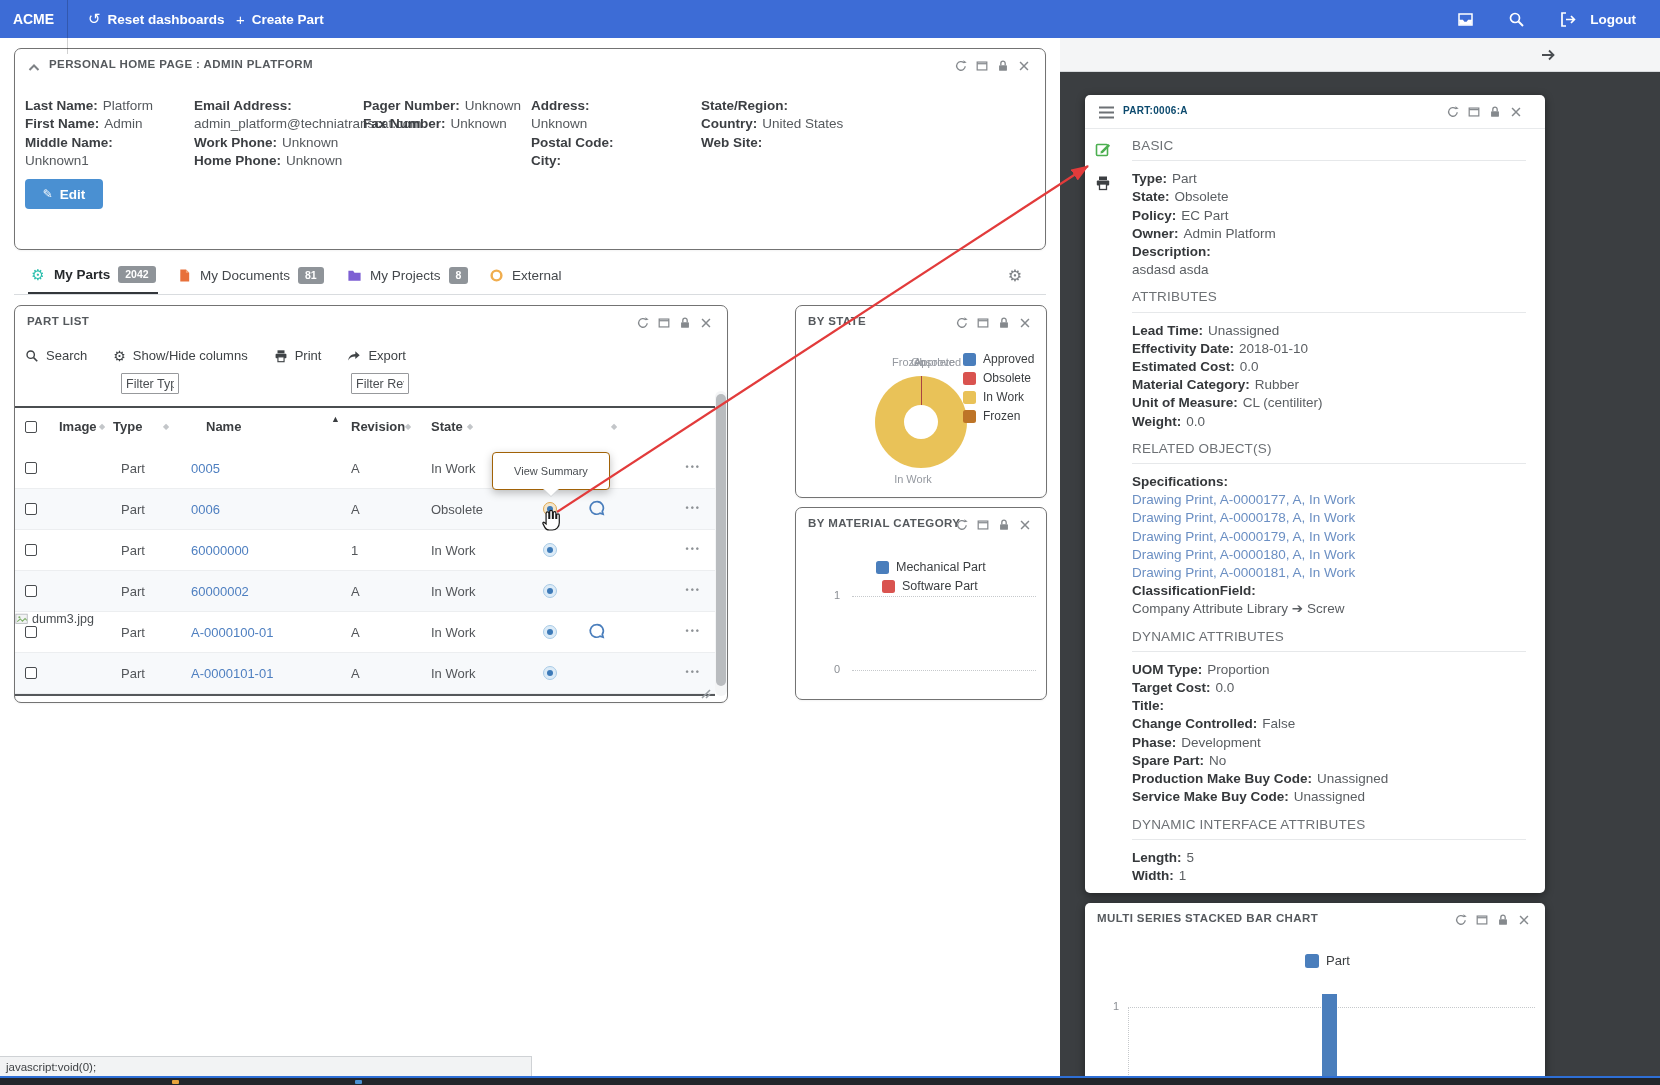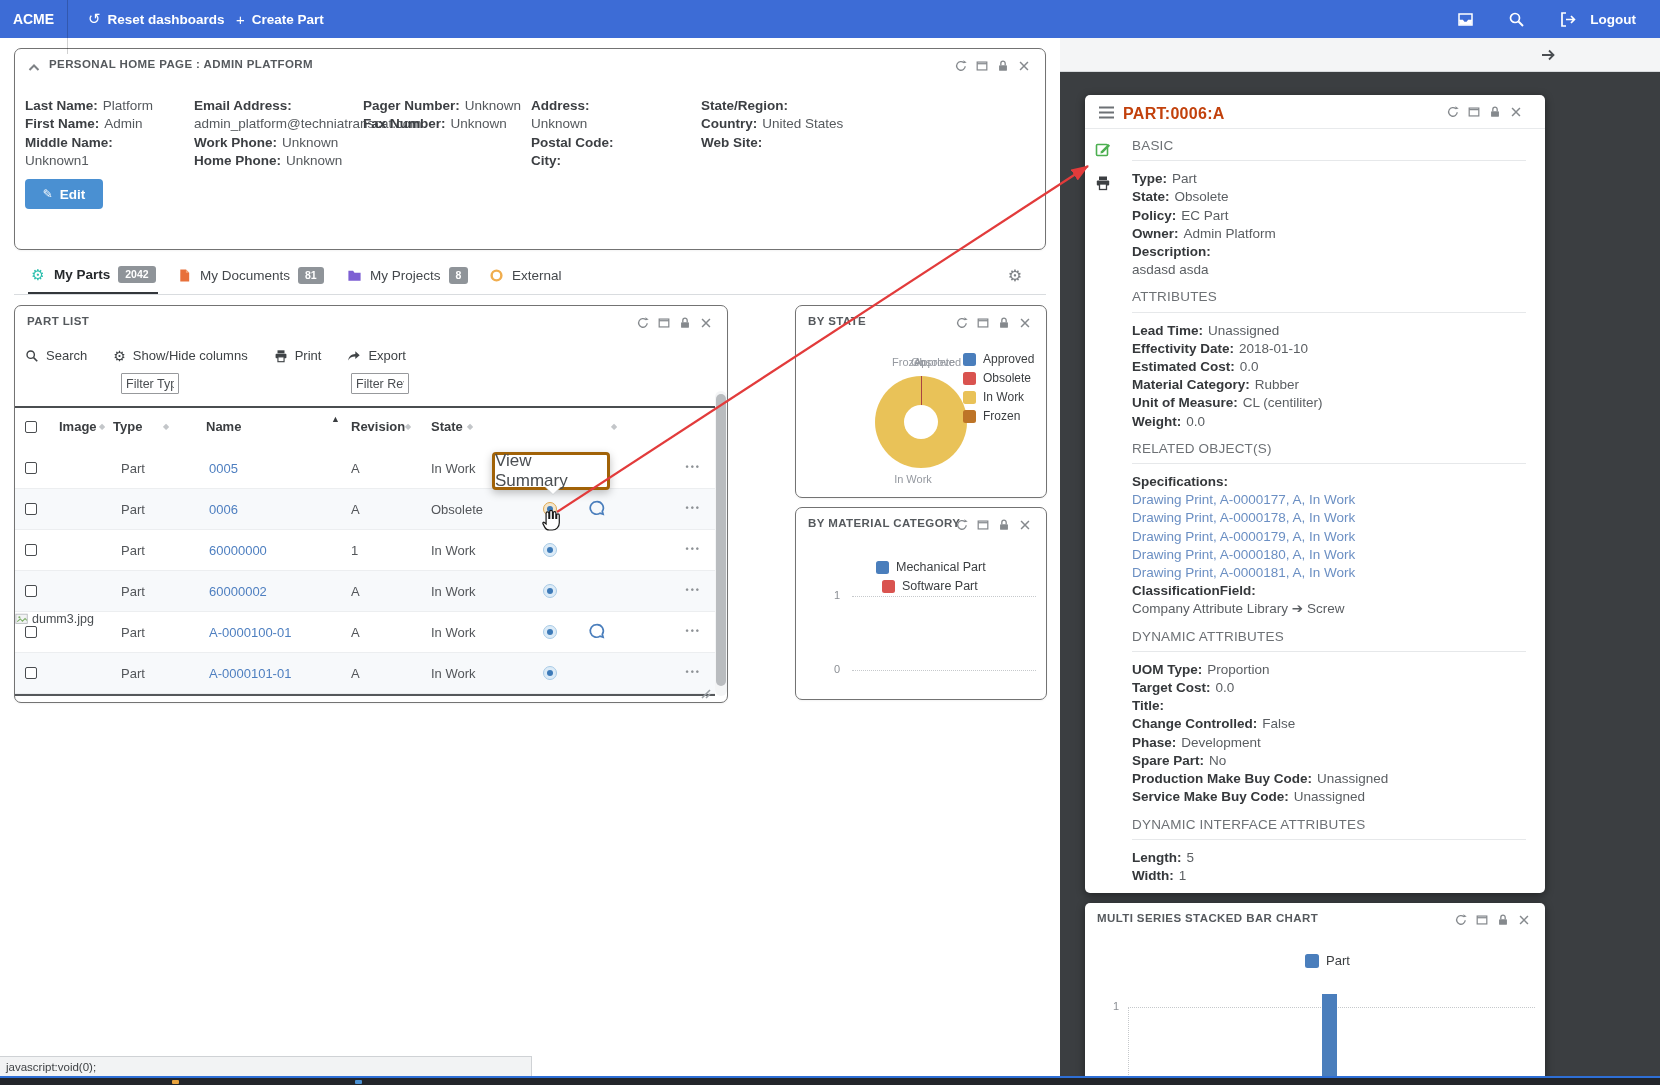--- a/index.html
+++ b/index.html
@@ -68,37 +68,37 @@
   .sort-d{font-size:8px;color:#c3c6c9;cursor:pointer;}
   .sort-asc{font-size:9px;color:#3a3d40;}
   .cb{position:absolute;width:12px;height:12px;border:1.5px solid #4a4d50;border-radius:2px;background:#fff;cursor:pointer;}
   .t-body{position:absolute;left:0;right:12px;top:142px;border-bottom:2px solid #55585b;}
   .t-row{position:relative;height:41px;border-bottom:1px solid #eceef0;background:#fff;}
   .t-row:nth-child(even){background:#f7f9fb;}
   .t-row .cb{left:10px;top:14px;}
   .cell{position:absolute;top:13px;font-size:13px;color:#53565a;white-space:nowrap;}
   .c-img{left:54px;top:12px;display:flex;align-items:center;gap:3px;font-size:12.5px;color:#4a4e52;}
   .c-img svg{width:14px;height:14px;}
-  .c-type{left:106px;} .c-name{left:194px;color:#4e7fc0;text-decoration:none;cursor:pointer;}
+  .c-type{left:106px;} .c-name{left:176px;color:#4e7fc0;text-decoration:none;cursor:pointer;}
   .c-rev{left:336px;} .c-state{left:416px;}
   .viewicon{position:absolute;left:528px;top:13px;width:14px;height:14px;border-radius:50%;
     background:#dcebf7;border:1.5px solid #a9cbe6;cursor:pointer;}
   .viewicon i{display:block;width:6px;height:6px;border-radius:50%;background:#3d7ab8;margin:2.5px auto;}
   .viewicon.active{border-color:#e0a84f;background:#f3e6cd;}
   .chaticon{position:absolute;left:572px;top:10px;width:19px;height:19px;color:#4a7ebc;cursor:pointer;}
   .chaticon svg{width:100%;height:100%;}
   .rowmenu{position:absolute;right:14px;top:14px;font-size:9px;letter-spacing:2px;color:#8d9195;font-weight:700;cursor:pointer;}
   .pl-scroll{position:absolute;right:0;top:85px;bottom:6px;width:12px;background:#f4f5f6;border-radius:6px;}
   .pl-thumb{position:absolute;left:1px;right:1px;top:3px;height:292px;background:#b9bcbf;border-radius:6px;cursor:grab;}
   .resize-h{position:absolute;right:16px;bottom:3px;width:14px;height:14px;cursor:nwse-resize;}
 
   
-  #tooltip{position:absolute;left:492px;top:452px;width:118px;height:38px;background:#fff;border:3px solid #a16207;
+  #tooltip{position:absolute;left:492px;top:452px;width:118px;height:38px;background:#fff;border:1px solid #a16207;
     border-radius:4px;box-shadow:0 3px 9px rgba(0,0,0,.25);z-index:30;display:flex;align-items:center;
-    justify-content:center;font-size:17px;color:#4a4e52;}
+    justify-content:center;font-size:11px;color:#4a4e52;}
   #tooltip::before{content:"";position:absolute;left:50px;bottom:-8px;border:8px solid transparent;border-bottom:none;border-top-color:#cfd3d6;}
   #tooltip::after{content:"";position:absolute;left:51px;bottom:-7px;border:7px solid transparent;border-bottom:none;border-top-color:#fff;}
   #cursor{position:absolute;left:541px;top:507px;width:21px;height:25px;z-index:40;}
   #arrow{position:absolute;left:0;top:0;width:1660px;height:1085px;pointer-events:none;z-index:50;}
 
   
   #bystate{left:795px;top:305px;width:252px;height:193px;}
   .bs-legend{position:absolute;left:167px;top:46px;}
   .lg-row{display:flex;align-items:center;gap:7px;margin-bottom:5px;cursor:pointer;}
   .lg-sw{width:13px;height:13px;border-radius:2.5px;flex:0 0 auto;}
@@ -126,21 +126,21 @@
   #dock{position:absolute;left:1060px;top:38px;right:0;bottom:0;background:#3b3e41;}
   .dock-strip{position:absolute;left:0;right:0;top:0;height:34px;background:#f4f5f6;border-bottom:1px solid #d7dadd;}
   .dock-arrow{position:absolute;right:104px;top:9px;width:16px;height:16px;color:#4a4e52;cursor:pointer;}
   .dock-arrow svg{width:100%;height:100%;}
 
   
   #partpanel{position:absolute;left:1085px;top:95px;width:460px;height:798px;background:#fff;border-radius:5px;
     box-shadow:0 2px 8px rgba(0,0,0,.45);overflow:hidden;z-index:10;}
   .pp-header{position:absolute;left:0;right:0;top:0;height:34px;border-bottom:1px solid #e8eaec;}
   .pp-burger{position:absolute;left:14px;top:10px;width:15px;height:13px;color:#6d7175;cursor:pointer;}
-  .pp-title{position:absolute;left:38px;top:10px;font-size:16px;font-weight:700;letter-spacing:.3px;color:#c2410c;}
+  .pp-title{position:absolute;left:38px;top:10px;font-size:10px;font-weight:700;letter-spacing:.3px;color:#0c4a6e;}
   .pp-header .win-icons{right:22px;}
   .pp-iconcol{position:absolute;left:10px;top:46px;display:flex;flex-direction:column;gap:18px;}
   .pp-iconcol .sideic{width:16px;height:16px;cursor:pointer;}
   .pp-content{position:absolute;left:47px;top:40px;width:394px;font-size:13.5px;line-height:18.2px;color:#5a5e62;}
   .pp-head{font-size:13.5px;color:#6d7175;letter-spacing:.2px;padding:0 0 5px 0;border-bottom:1px solid #e6e8ea;margin:9px 0;}
   .pp-sec:first-child .pp-head{margin-top:2px;}
   .pp-label{font-weight:700;color:#35383b;margin-right:5px;}
   .pp-label:empty{display:none;}
   .pp-link{color:#6b8fc3;cursor:pointer;}
   .pp-link:empty{display:none;}

